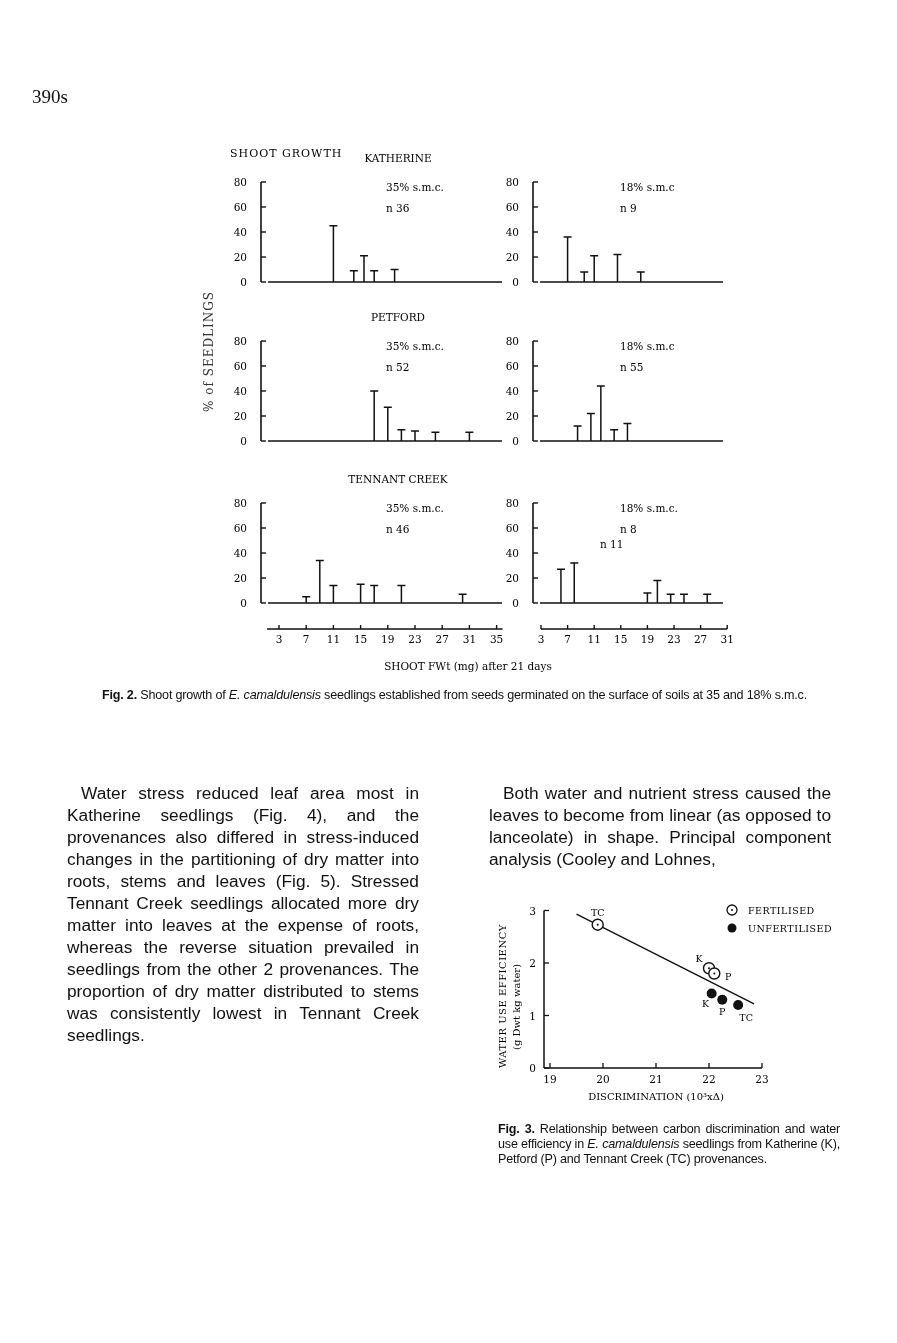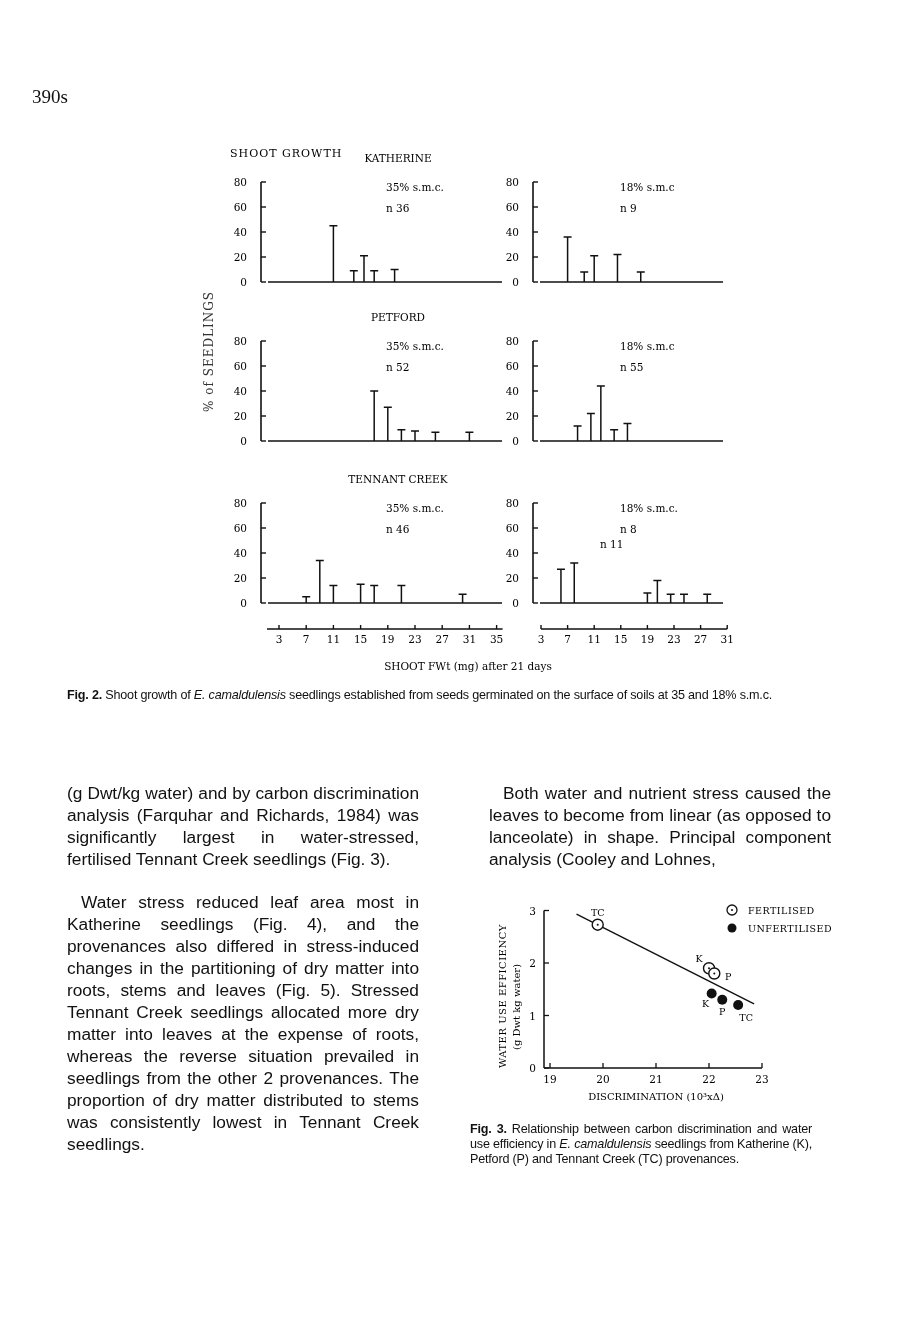--- a/index.html
+++ b/index.html
@@ -1,20 +1,20 @@
 <!DOCTYPE html>
 <html><head>
 <meta charset="utf-8">
 <style>
   html,body{margin:0;padding:0;background:#fff;}
   body{width:897px;height:1343px;position:relative;overflow:hidden;font-family:"Liberation Sans",sans-serif;color:#111;}
   .pageno{position:absolute;left:32px;top:86px;font-size:19px;font-family:Liberation Serif, serif;}
   svg text{font-family:"DejaVu Serif",serif;}
   .fig-svg{position:absolute;left:0;top:0;}
-  .cap{position:absolute;font-size:12.6px;line-height:15px;letter-spacing:-0.2px;}
+  .cap{position:absolute;font-size:12.6px;line-height:15px;letter-spacing:-0.2px;text-align:center;}
   .cap b{font-weight:bold;}
   .col{position:absolute;font-size:17.3px;line-height:22px;text-align:justify;}
   .col p{margin:0;}
   .col p.ind{text-indent:14px;}
   .col p + p{margin-top:21px;}
 </style>
 </head>
 <body>
 
 <div class="pageno">390s</div>
@@ -231,21 +231,20 @@
         <text x="727.2" y="643" font-size="10.5" text-anchor="middle">31</text>
       </g>
     </g>
 </svg>
 
 <div class="cap" style="left:67px;top:688px;width:775px;">
   <b>Fig. 2.</b><span> Shoot growth of </span><i>E. camaldulensis</i><span> seedlings established from seeds germinated on the surface of soils at 35 and 18% s.m.c.</span>
 </div>
 
 <div class="col" style="left:67px;top:782px;width:352px;">
-  <p>(g Dwt/kg water) and by carbon discrimination analysis (Farquhar and Richards, 1984) was significantly largest in water-stressed, fertilised Tennant Creek seedlings (Fig. 3).</p>
   <p class="ind">Water stress reduced leaf area most in Katherine seedlings (Fig. 4), and the provenances also differed in stress-induced changes in the partitioning of dry matter into roots, stems and leaves (Fig. 5). Stressed Tennant Creek seedlings allocated more dry matter into leaves at the expense of roots, whereas the reverse situation prevailed in seedlings from the other 2 provenances. The proportion of dry matter distributed to stems was consistently lowest in Tennant Creek seedlings.</p>
 </div>
 
 <div class="col" style="left:489px;top:782px;width:342px;">
   <p class="ind">Both water and nutrient stress caused the leaves to become from linear (as opposed to lanceolate) in shape. Principal component analysis (Cooley and Lohnes,</p>
 </div>
 
 <svg class="fig-svg" width="897" height="1343" viewBox="0 0 897 1343" style="pointer-events:none;">
   <g id="fig3">
       <line x1="544" y1="910.5" x2="544" y2="1068" stroke="#111" stroke-width="1.5"></line>
@@ -288,15 +287,15 @@
       <text x="722.25" y="1014.75" font-size="9.5" text-anchor="middle">P</text>
       <text x="746.1500000000001" y="1021" font-size="9.5" text-anchor="middle">TC</text>
       <circle cx="732" cy="910" r="5" fill="#fff" stroke="#111" stroke-width="1.3"></circle>
       <circle cx="732" cy="910" r="1" fill="#111"></circle>
       <text x="748" y="914" font-size="9.5" letter-spacing="0.5">FERTILISED</text>
       <circle cx="732" cy="928" r="4.5" fill="#111"></circle>
       <text x="748" y="932" font-size="9.5" letter-spacing="0.5">UNFERTILISED</text>
     </g>
 </svg>
 
-<div class="cap" style="left:470px;top:1122px;width:342px;text-align:justify;">
+<div class="cap" style="left:498px;top:1122px;width:342px;text-align:justify;">
   <b>Fig. 3.</b><span> Relationship between carbon discrimination and water use efficiency in </span><i>E. camaldulensis</i><span> seedlings from Katherine (K), Petford (P) and Tennant Creek (TC) provenances.</span>
 </div>
 
 </body></html>

